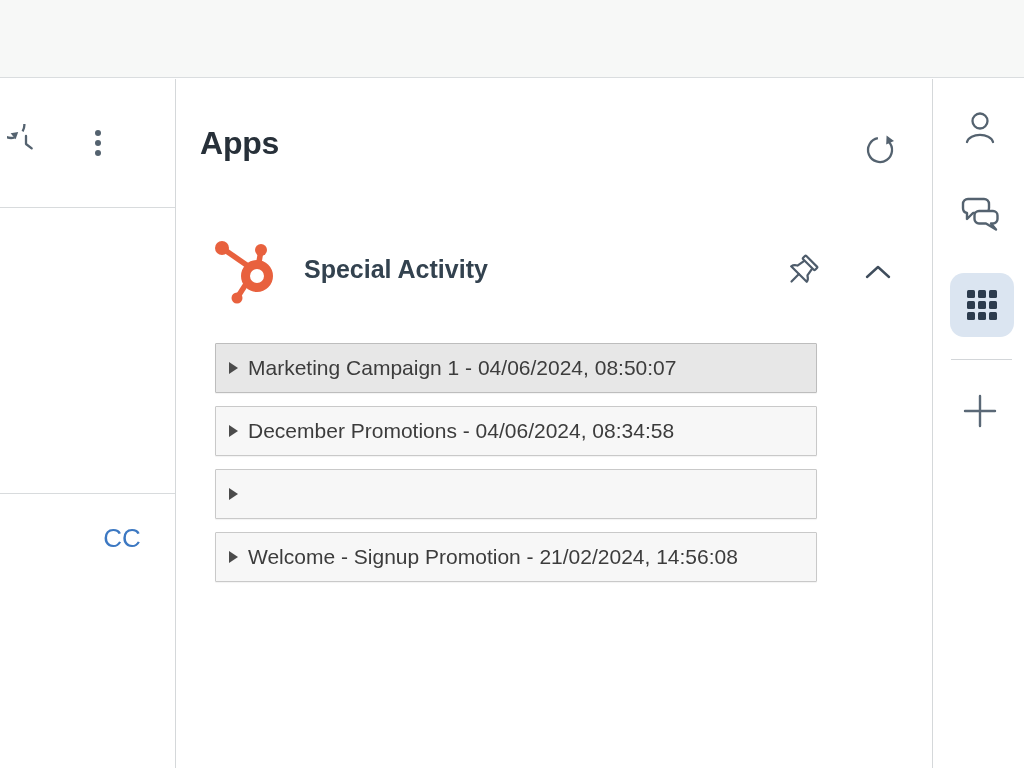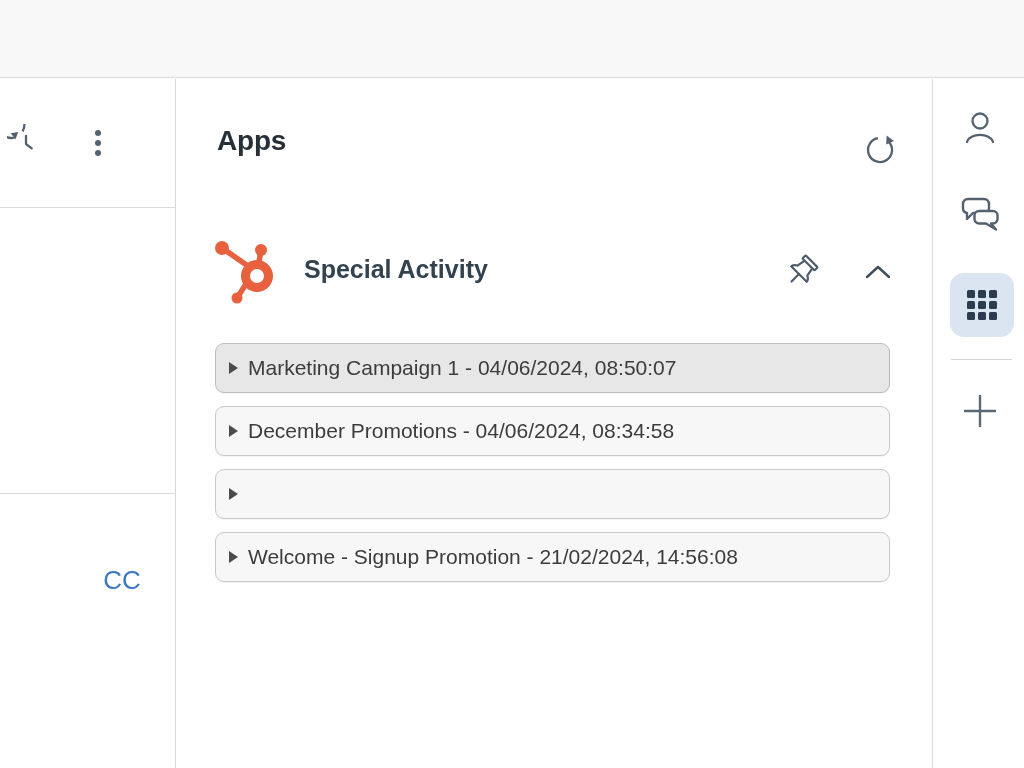--- a/index.html
+++ b/index.html
@@ -11,35 +11,35 @@
   #top-bar { left:0; top:0; width:1024px; height:78px;
              background:#f7f8f7; border-bottom:1px solid #dadddf; }
 
   
   #left-col { left:0; top:79px; width:176px; height:689px;
               background:#fff; border-right:1px solid #d5d8da; }
   .lc-divider { position:absolute; left:0; width:175px; height:1px; background:#d8dbdd; }
   .icon-btn { position:absolute; background:none; border:none; cursor:pointer;
               display:flex; align-items:center; justify-content:center; padding:0; }
   .cc-label { position:absolute; left:98px; top:444px; width:48px;
-              font-size:26px; color:#3c78c2; text-align:center;margin-top:42px; }
+              font-size:26px; color:#3c78c2; text-align:center; }
 
   
   #main-panel { left:176px; top:79px; width:757px; height:689px;
                 background:#fff; border-right:1px solid #d5d8da; }
-  .apps-title { position:absolute; left:41px; top:46px;
-                font-size:28px; font-weight:bold; color:#273039; letter-spacing:-0.2px; }
+  .apps-title { position:absolute; left:24px; top:46px;
+                font-size:32px; font-weight:bold; color:#273039; letter-spacing:-0.2px; }
   .widget-title { position:absolute; left:128px; top:176px;
                   font-size:25px; font-weight:600; color:#33424f; }
 
   
   #campaign-list { position:absolute; left:39px; top:264px; width:678px; }
-  .campaign-item { display:flex; align-items:center; width:675px; height:50px;
+  .campaign-item { display:flex; align-items:center; width:602px; height:50px;
                    margin-bottom:13px; background:#f7f7f7;
-                   border:1px solid #c9c9c9; border-radius:9px;
+                   border:1px solid #c9c9c9; border-radius:1px;
                    padding-left:13px; cursor:pointer; text-align:left;
                    font-family:"Liberation Sans", sans-serif;
                    box-shadow:0 1px 1px rgba(0,0,0,0.05); }
   .campaign-item.selected { background:#e7e7e7; border-color:#bdbdbd; }
   .tri { width:0; height:0; border-left:9px solid #4b4b4b;
          border-top:6px solid transparent; border-bottom:6px solid transparent;
          margin-right:10px; flex:none; }
   .campaign-label { font-size:21px; color:#3c3c3c; white-space:nowrap; }
 
   

